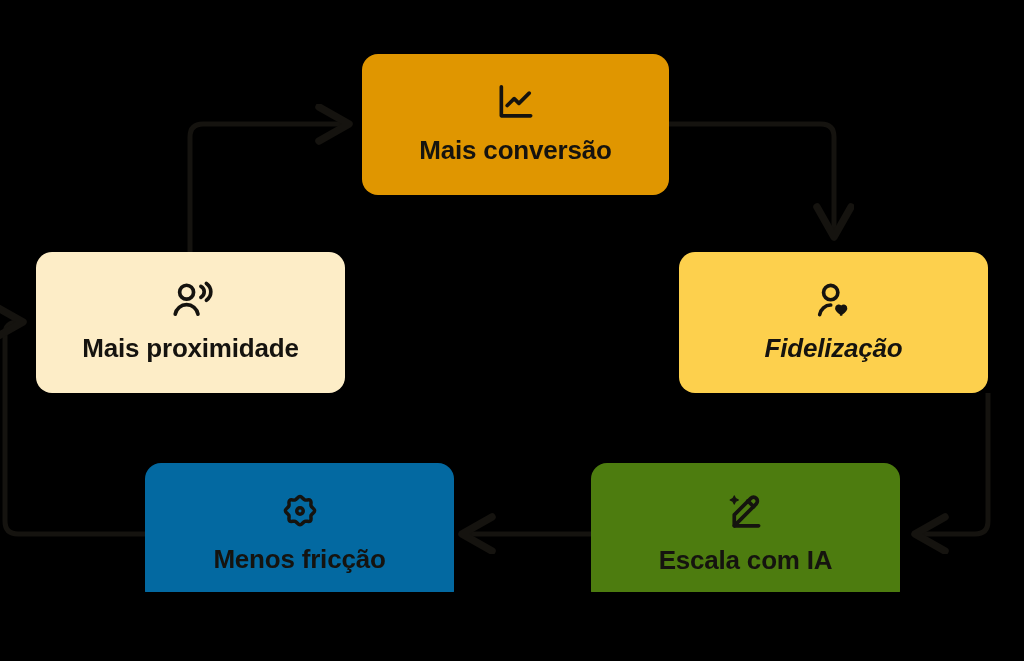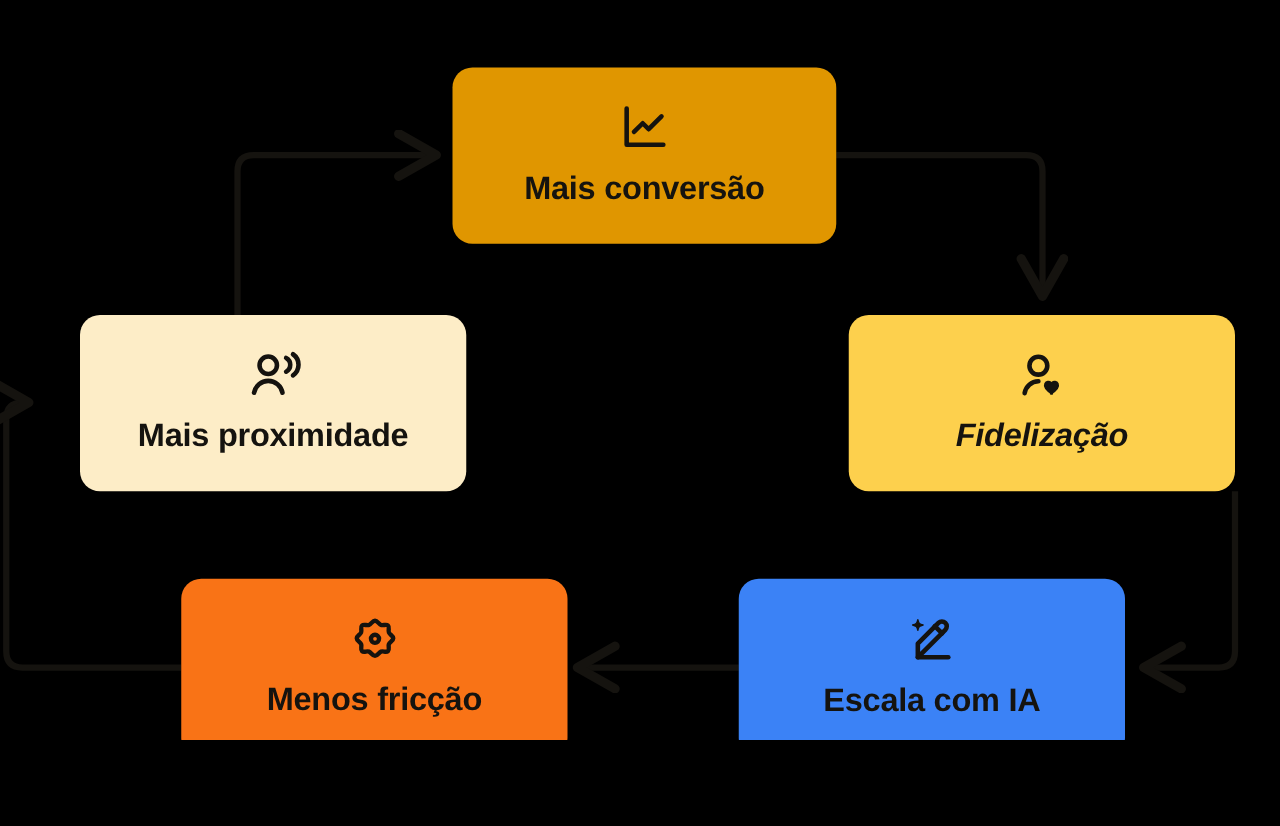--- a/index.html
+++ b/index.html
@@ -50,34 +50,33 @@
     white-space: nowrap;
   }
   
   #node-conversao {
     left: 362px;  top: 54px;   width: 307px; height: 141px;
     background: #E09600;
   }
   #node-proximidade {
     left: 36px;   top: 252px;  width: 309px; height: 141px;
     background: #FDEDC7;
-    margin-left: 28px;
   }
   #node-fidelizacao {
     left: 679px;  top: 252px;  width: 309px; height: 141px;
     background: #FDD04D;
     font-style: italic;
   }
   #node-friccao {
     left: 145px;  top: 463px;  width: 309px; height: 143px;
-    background: #f97316;
+    background: #0369a1;
   }
   #node-escala {
     left: 591px;  top: 463px;  width: 309px; height: 143px;
-    background: #3b82f6;
+    background: #4d7c0f;
     justify-content: center;
   }
 </style>
 </head>
 <body>
 
 <div id="canvas">
 
   <svg id="arrow-layer" viewBox="0 0 1024 661" width="1024" height="661">
     <defs>

